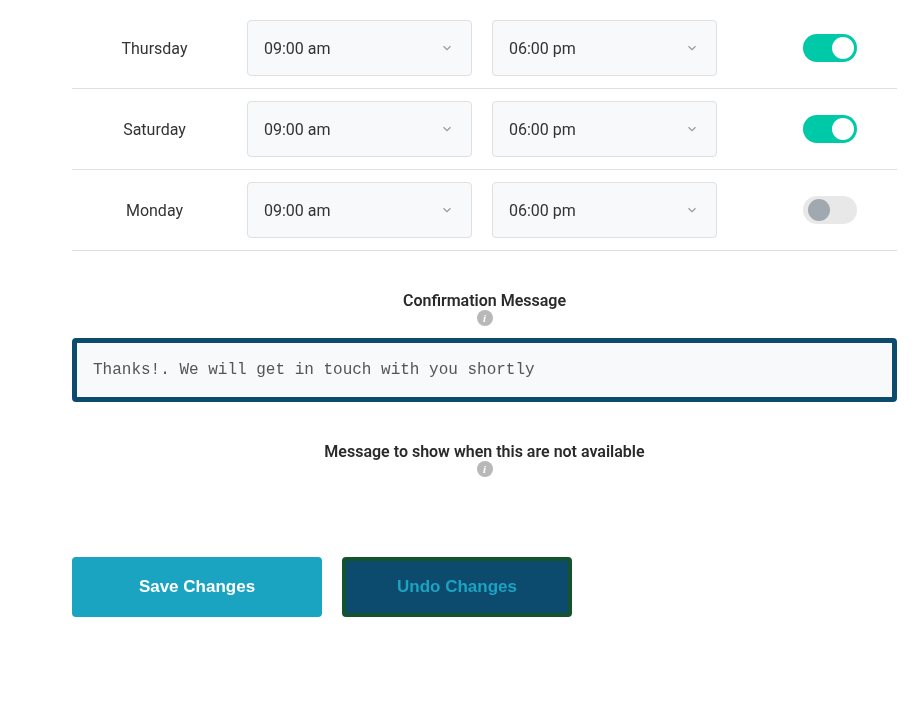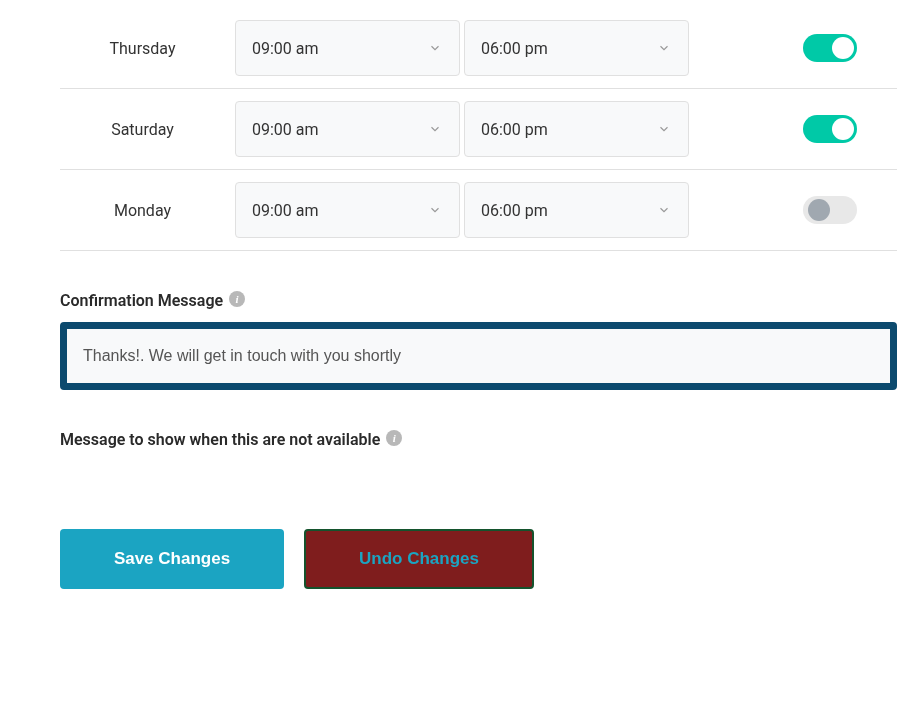--- a/index.html
+++ b/index.html
@@ -7,21 +7,21 @@
       margin: 0;
       padding: 0;
     }
     body {
       font-family: -apple-system, BlinkMacSystemFont, "Segoe UI", Roboto, Helvetica, Arial, sans-serif;
       background: #ffffff;
       color: #3a3a3a;
       width: 921px;
     }
     .container {
-      padding: 0 0 40px 0;
+      padding: 0 0 40px 12px;
     }
     .schedule-row {
       display: flex;
       align-items: center;
       padding: 12px 0;
       border-bottom: 1px solid #e0e0e0;
       margin-left: 60px;
       margin-right: 24px;
     }
     .schedule-row:first-child {
@@ -37,21 +37,21 @@
     .time-select {
       width: 225px;
       height: 56px;
       background: #f8f9fa;
       border: 1px solid #e0e0e0;
       border-radius: 4px;
       display: flex;
       align-items: center;
       justify-content: space-between;
       padding: 0 16px;
-      margin-right: 4px;
+      margin-right: 20px;
       cursor: pointer;
       font-size: 16px;
       color: #333;
     }
     .chevron {
       width: 16px;
       height: 16px;
       display: flex;
       align-items: center;
       justify-content: center;
@@ -96,47 +96,47 @@
       left: 5px;
     }
     .section {
       margin: 40px 24px 0 60px;
     }
     .field-label {
       font-size: 16px;
       font-weight: 600;
       color: #2a2a2a;
       display: flex;
-      align-items: flex-start;
-      gap: 6px;
+      align-items: center;
       margin-bottom: 12px;
+      flex-direction: column;
     }
     .info-icon {
       width: 16px;
       height: 16px;
       border-radius: 50%;
       background: #b8b8b8;
       color: #ffffff;
       display: inline-flex;
       align-items: center;
       justify-content: center;
       font-size: 11px;
       font-weight: 700;
       font-style: italic;
       font-family: Georgia, serif;
     }
     .text-input {
       width: 100%;
       background: #f8f9fa;
-      border: 7px solid #0c4a6e;
+      border: 5px solid #0c4a6e;
       border-radius: 4px;
       padding: 18px 16px;
       font-size: 16px;
       color: #555;
-      font-family: Liberation Sans, sans-serif;
+      font-family: Liberation Mono, monospace;
     }
     .buttons {
       margin: 80px 24px 0 60px;
       display: flex;
       gap: 20px;
     }
     .btn {
       height: 60px;
       border-radius: 4px;
       font-size: 17px;
@@ -144,26 +144,26 @@
       cursor: pointer;
       display: flex;
       align-items: center;
       justify-content: center;
       padding: 0 20px;
     }
     .btn-primary {
       background: #1ba4c2;
       color: #ffffff;
       border: none;
-      width: 224px;
+      width: 250px;
     }
     .btn-secondary {
-      background: #7f1d1d;
+      background: #0c4a6e;
       color: #1ba4c2;
-      border: 2px solid #14532d;
+      border: 4px solid #14532d;
       width: 230px;
     }
   </style>
 </head>
 <body>
 
 <div class="container">
 
   <div class="schedule-row">
     <div class="day-label">Thursday</div>

